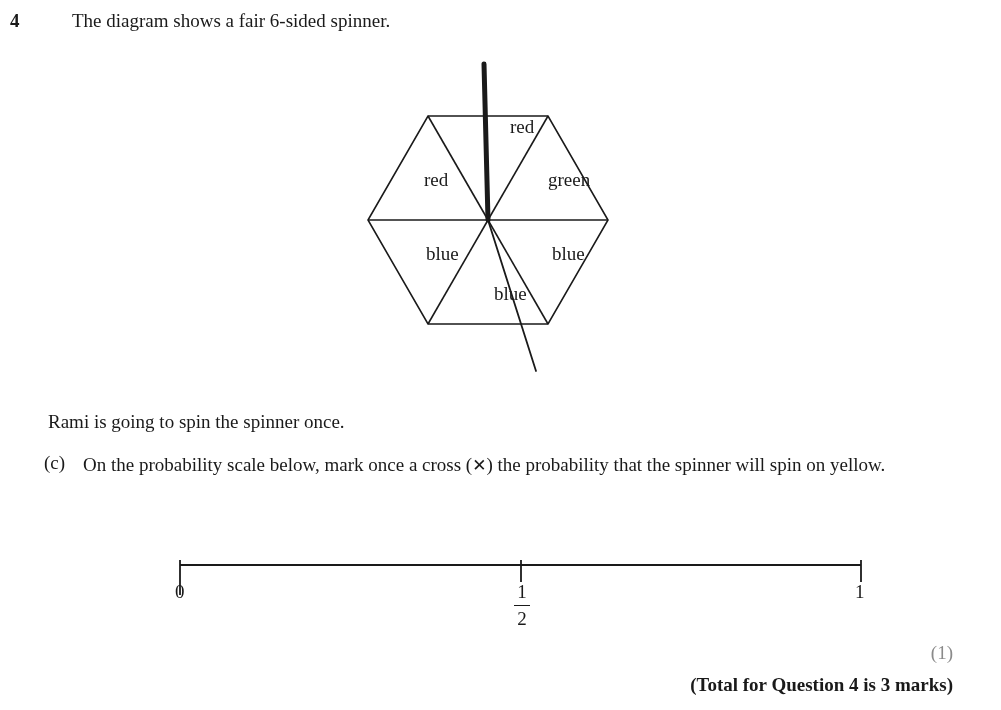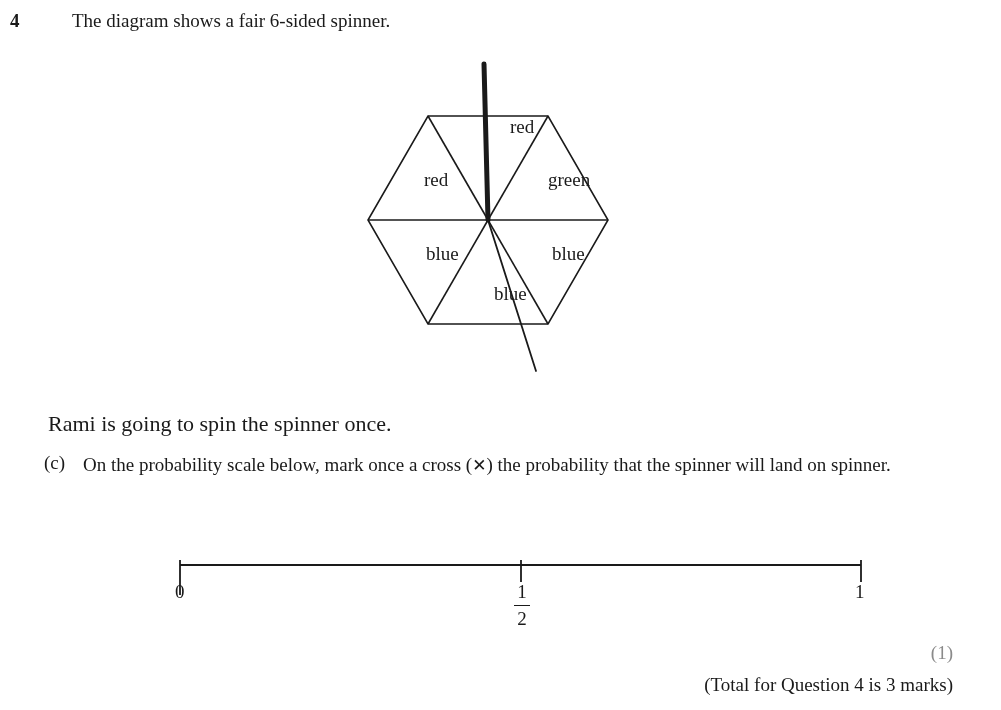--- a/index.html
+++ b/index.html
@@ -49,21 +49,21 @@
   .seg-label {
     font-family: "Liberation Serif", serif;
     font-size: 19px;
     fill: #1a1a1a;
   }
   
   .line-rami {
     position: absolute;
     left: 48px;
     top: 411px;
-    font-size: 22px;
+    font-size: 19px;
   }
   .part-c-letter {
     position: absolute;
     left: 44px;
     top: 452px;
     font-size: 19px;
   }
   .part-c-text {
     position: absolute;
     left: 83px;
@@ -121,21 +121,21 @@
     right: 48px;
     top: 642px;
     font-size: 19px;
     color: #8a8a8a;
   }
   .total-marks {
     position: absolute;
     right: 48px;
     top: 674px;
     font-size: 19px;
-    font-weight: normal;
+    font-weight: bold;
   }
 </style>
 </head>
 <body>
 
 <div class="page">
 
   <div class="q-number">4</div>
   <div class="q-stem">The diagram shows a fair 6-sided spinner.</div>
 
@@ -164,21 +164,21 @@
       <text class="seg-label" x="196" y="131">green</text>
       <text class="seg-label" x="74" y="205">blue</text>
       <text class="seg-label" x="200" y="205">blue</text>
       <text class="seg-label" x="142" y="245">blue</text>
     </svg>
   </div>
 
   <div class="line-rami">Rami is going to spin the spinner once.</div>
 
   <div class="part-c-letter">(c)</div>
-  <div class="part-c-text"><span>On the probability scale below, mark once a cross (</span><span class="cross-glyph">✕</span><span>) the probability that the spinner will land on spinner.</span></div>
+  <div class="part-c-text"><span>On the probability scale below, mark once a cross (</span><span class="cross-glyph">✕</span><span>) the probability that the spinner will spin on yellow.</span></div>
 
   <div class="scale">
     <svg width="1001" height="110" viewBox="0 0 1001 110">
       <line x1="180" y1="25" x2="861" y2="25" stroke="#1a1a1a" stroke-width="1.8"></line>
       <line x1="180" y1="20" x2="180" y2="55" stroke="#1a1a1a" stroke-width="1.8"></line>
       <line x1="521" y1="20" x2="521" y2="42" stroke="#1a1a1a" stroke-width="1.8"></line>
       <line x1="861" y1="20" x2="861" y2="42" stroke="#1a1a1a" stroke-width="1.8"></line>
     </svg>
   </div>
 

